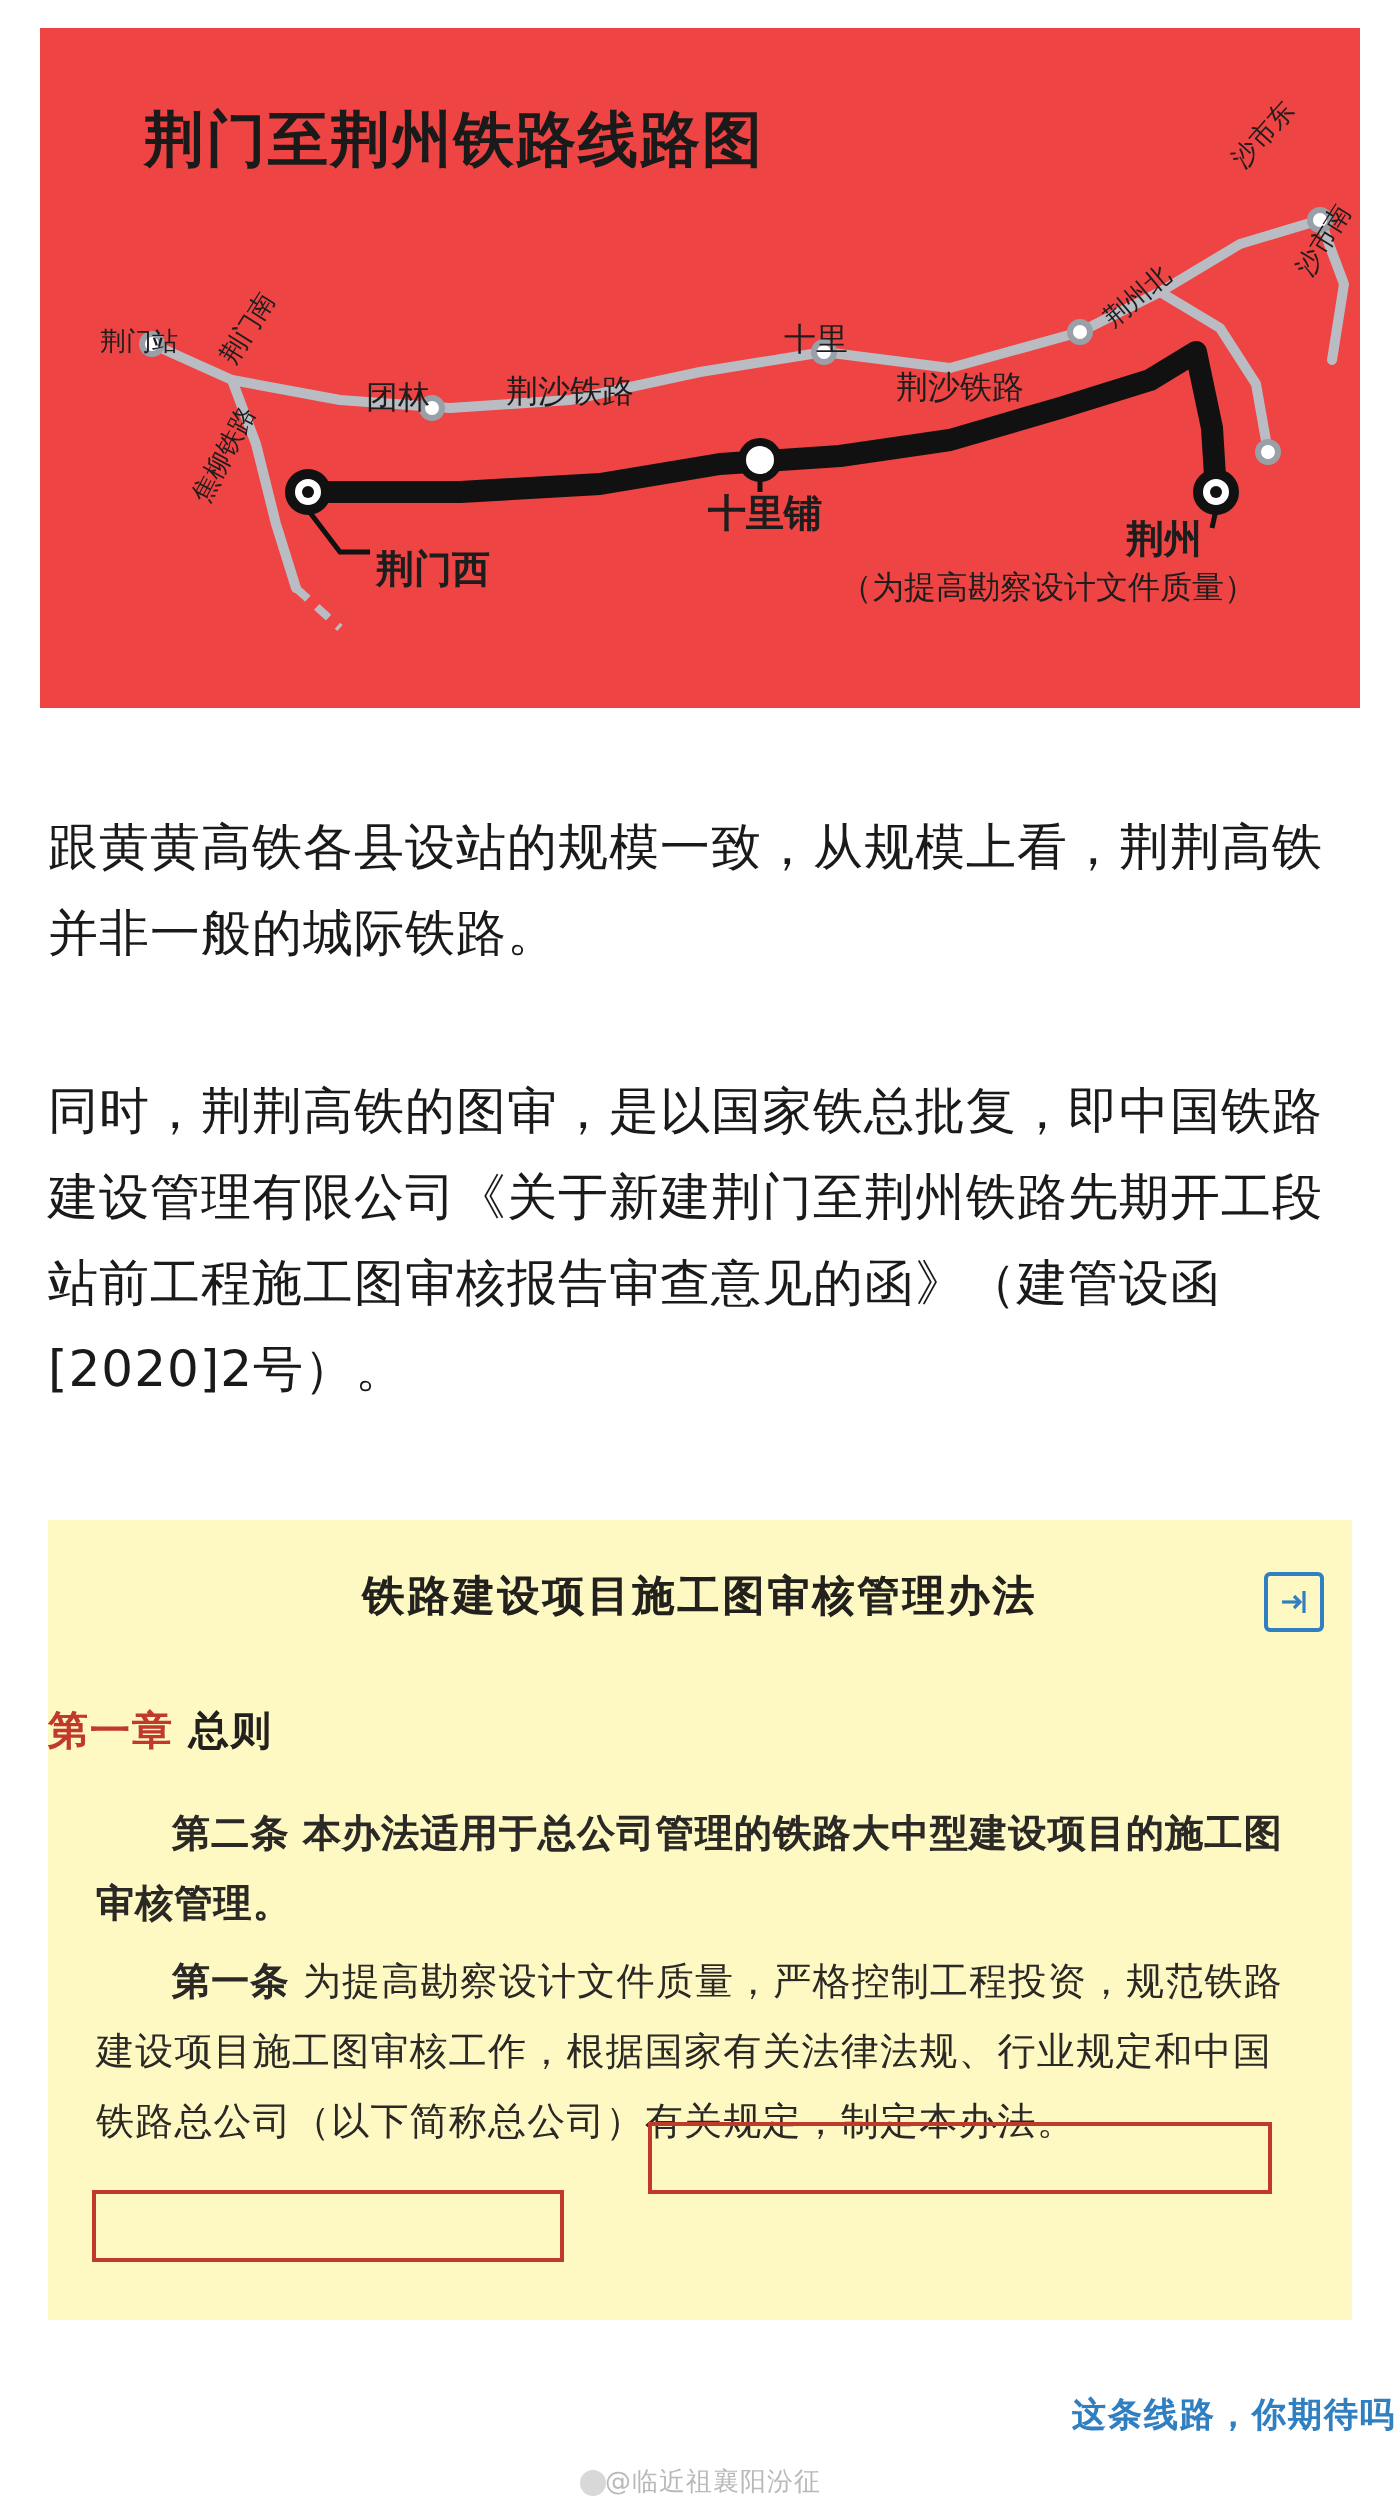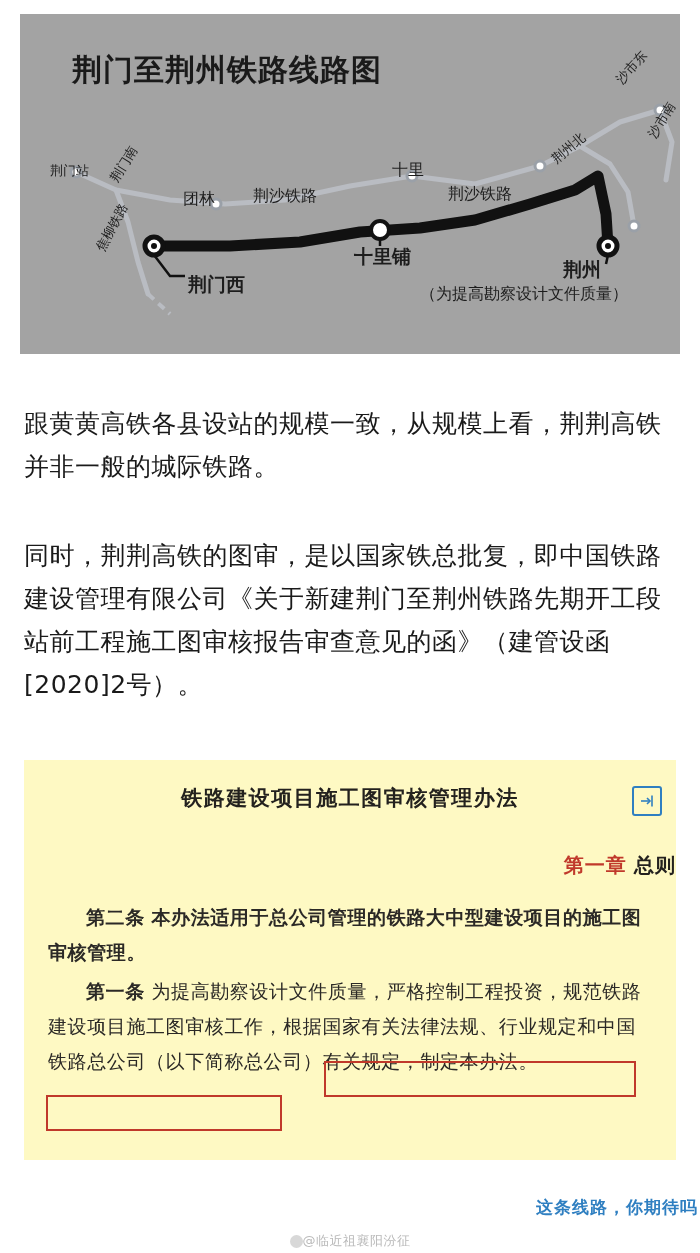--- a/index.html
+++ b/index.html
@@ -21,21 +21,21 @@
     background: #ffffff;
   }
 
   
   .map-figure {
     position: absolute;
     left: 20px;
     top: 14px;
     width: 660px;
     height: 340px;
-    background: #a3a3a3;
+    background: #ef4444;
     overflow: hidden;
   }
   .map-title {
     position: absolute;
     left: 52px;
     top: 36px;
     font-family: "DejaVu Sans", sans-serif;
     font-size: 30px;
     font-weight: bold;
     color: #1a1a1a;
@@ -98,21 +98,21 @@
     font-size: 21px;
     font-weight: bold;
     color: #23211e;
     letter-spacing: 1.5px;
   }
   .doc-chapter {
     position: absolute;
     left: 0;
     top: 92px;
     width: 652px;
-    text-align: right;
+    text-align: left;
     font-family: "DejaVu Serif", serif;
     font-size: 20px;
     letter-spacing: 1px;
   }
   .doc-chapter .ch-num { color: #c0392b; font-weight: bold; }
   .doc-chapter .ch-word { color: #23211e; font-weight: bold; }
 
   .doc-body {
     position: absolute;
     left: 24px;

